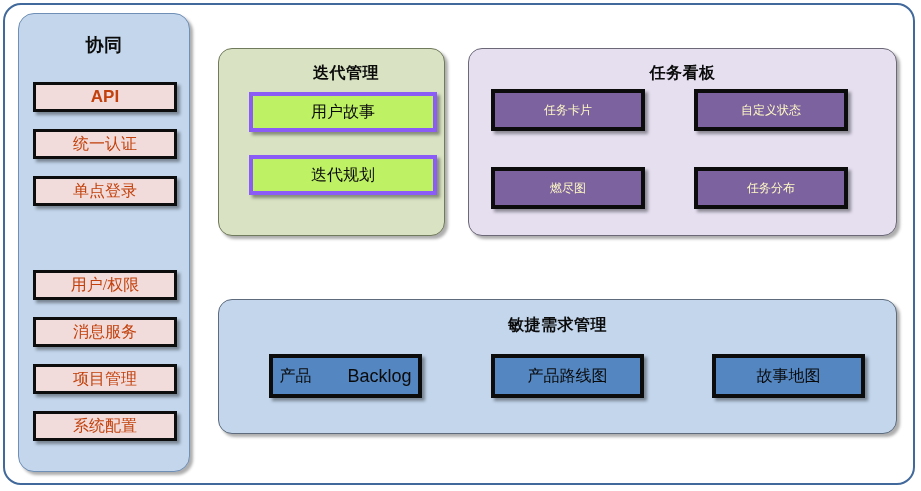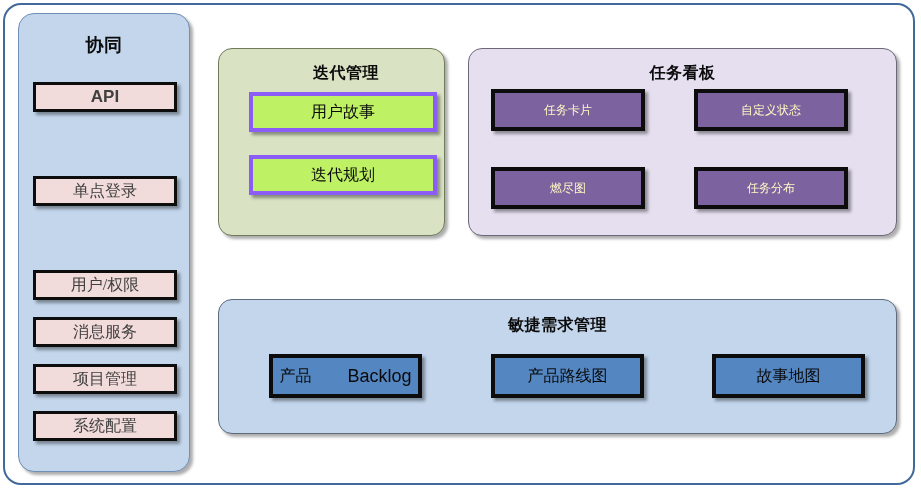--- a/index.html
+++ b/index.html
@@ -75,21 +75,21 @@
     width: 144px;
     height: 30px;
     box-sizing: border-box;
     background: #f2dcdb;
     border: 3px solid #0d0d0d;
     box-shadow: 3px 3px 3px rgba(0,0,0,0.38);
     display: flex;
     align-items: center;
     justify-content: center;
     font-size: 16px;
-    color: #404040;
+    color: #c2410c;
     white-space: nowrap;
   }
   .side-item.bold {
     font-family: "Liberation Sans", "DejaVu Sans", sans-serif;
     font-weight: bold;
     font-size: 17px;
   }
 
   
   #panel-iteration {
@@ -194,20 +194,21 @@
 <body>
 
 <div id="canvas">
 
   <div class="outer-frame"></div>
 
   <div class="panel" id="sidebar">
     <div class="panel-title" id="sidebar-title">协同</div>
 
     <div class="side-item bold" style="top:68px">API</div>
+    <div class="side-item" style="top:115px">统一认证</div>
     <div class="side-item" style="top:162px">单点登录</div>
     <div class="side-item" style="top:256px">用户/权限</div>
     <div class="side-item" style="top:303px">消息服务</div>
     <div class="side-item" style="top:350px">项目管理</div>
     <div class="side-item" style="top:397px">系统配置</div>
   </div>
 
   <div class="panel" id="panel-iteration">
     <div class="panel-title" id="panel-iteration-title">迭代管理</div>
 

